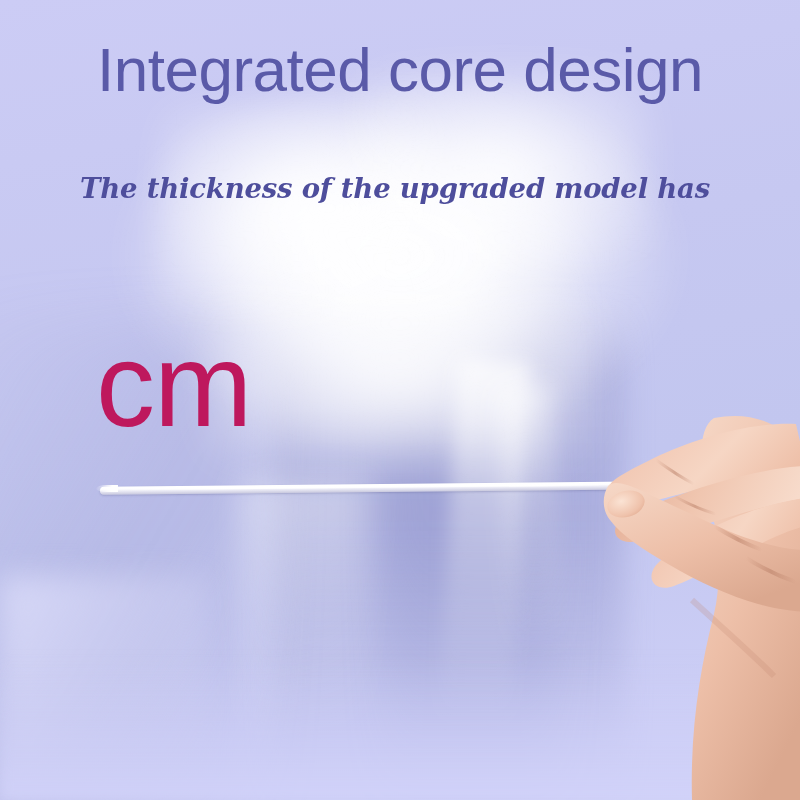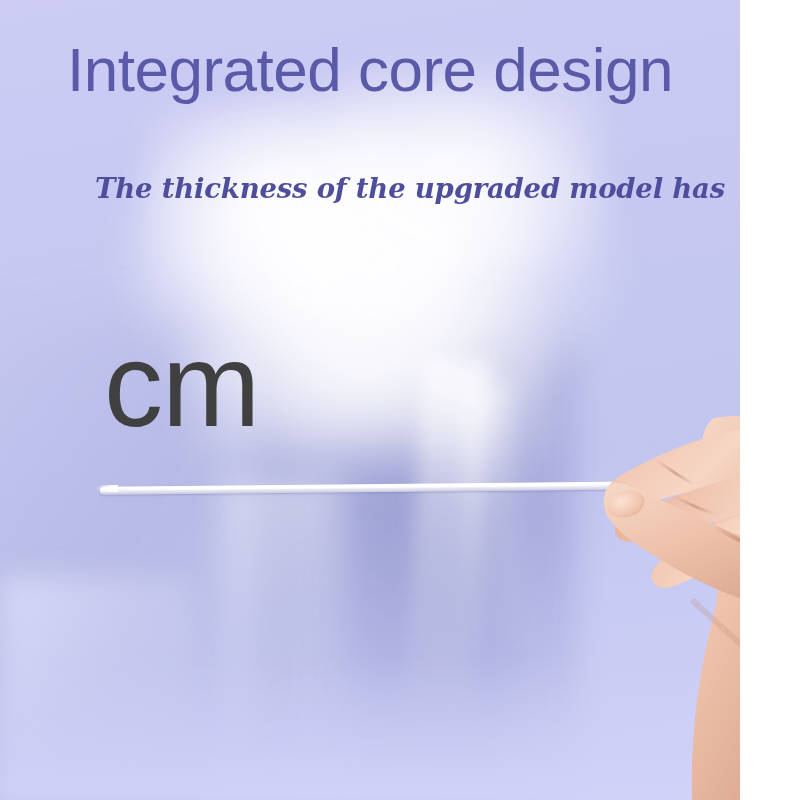--- a/index.html
+++ b/index.html
@@ -2,21 +2,21 @@
 <html><head>
 <meta charset="utf-8">
 <style>
   html, body {
     margin: 0;
     padding: 0;
     background: #ffffff;
   }
   #poster {
     position: relative;
-    width: 740px;
+    width: 800px;
     height: 800px;
     overflow: hidden;
     font-family: "Liberation Sans", sans-serif;
     background: #c9caf2;
   }
 
   
   .bg-base {
     position: absolute;
     inset: 0;
@@ -186,21 +186,20 @@
     color: #5a5aa8;
     white-space: nowrap;
   }
 
   
   .subcopy {
     position: absolute;
     left: 80px;
     top: 160px;
     width: 660px;
-    text-align: center;
   }
   .subline {
     font-family: "DejaVu Serif", "Liberation Serif", serif;
     font-weight: bold;
     font-style: italic;
     font-size: 27.5px;
     line-height: 57px;
     color: #4e4e9c;
     white-space: nowrap;
     letter-spacing: -0.2px;
@@ -220,22 +219,22 @@
     line-height: 1;
     font-weight: 300;
     letter-spacing: -10px;
     color: #3a4049;
   }
   .measure-unit {
     font-size: 118px;
     line-height: 1;
     font-weight: 300;
     letter-spacing: -1px;
-    color: #404040;
-    margin-left: 16px;
+    color: #be185d;
+    margin-left: 8px;
     position: relative;
     top: -4px;
   }
 
   
   .strip {
     position: absolute;
     left: 100px;
     top: 484px;
     width: 562px;

